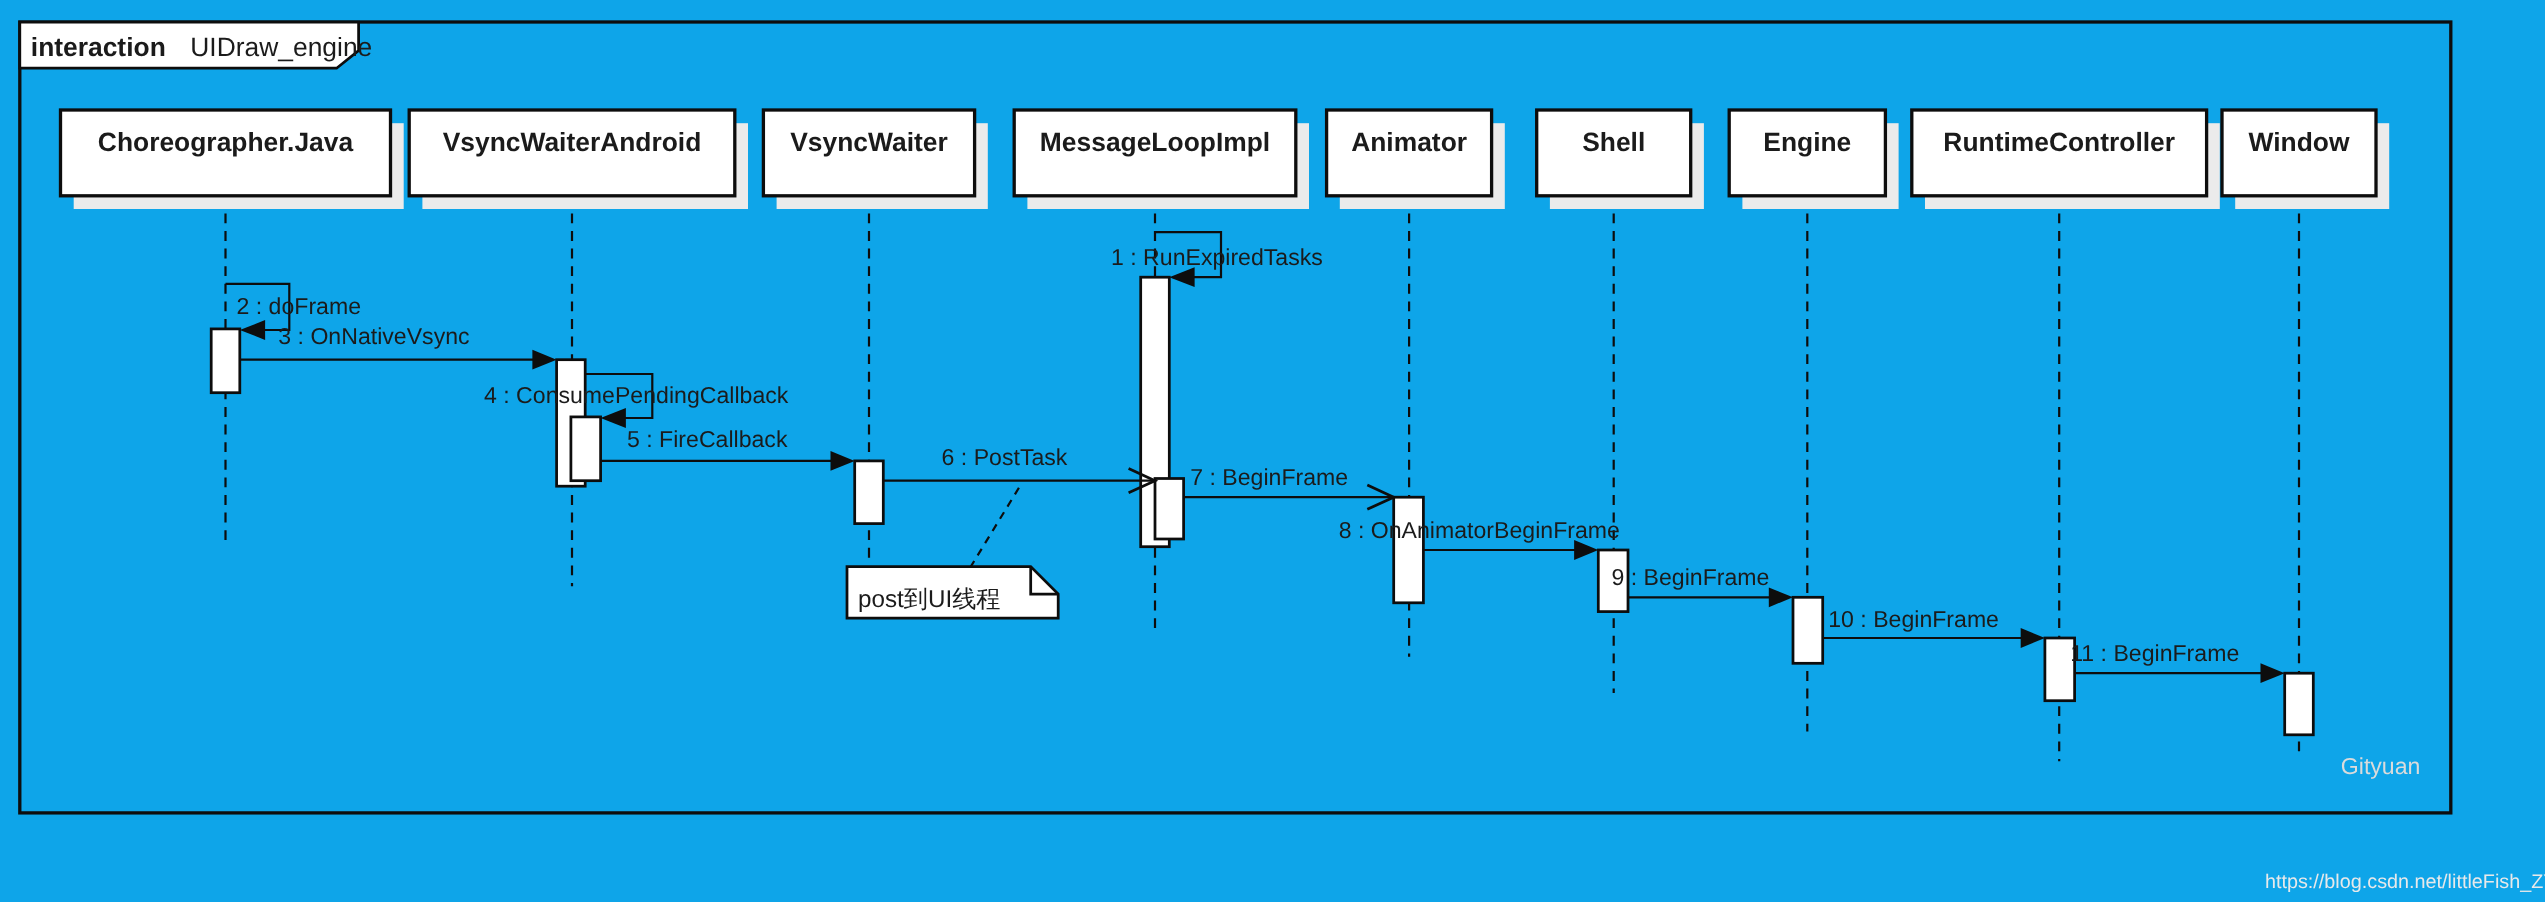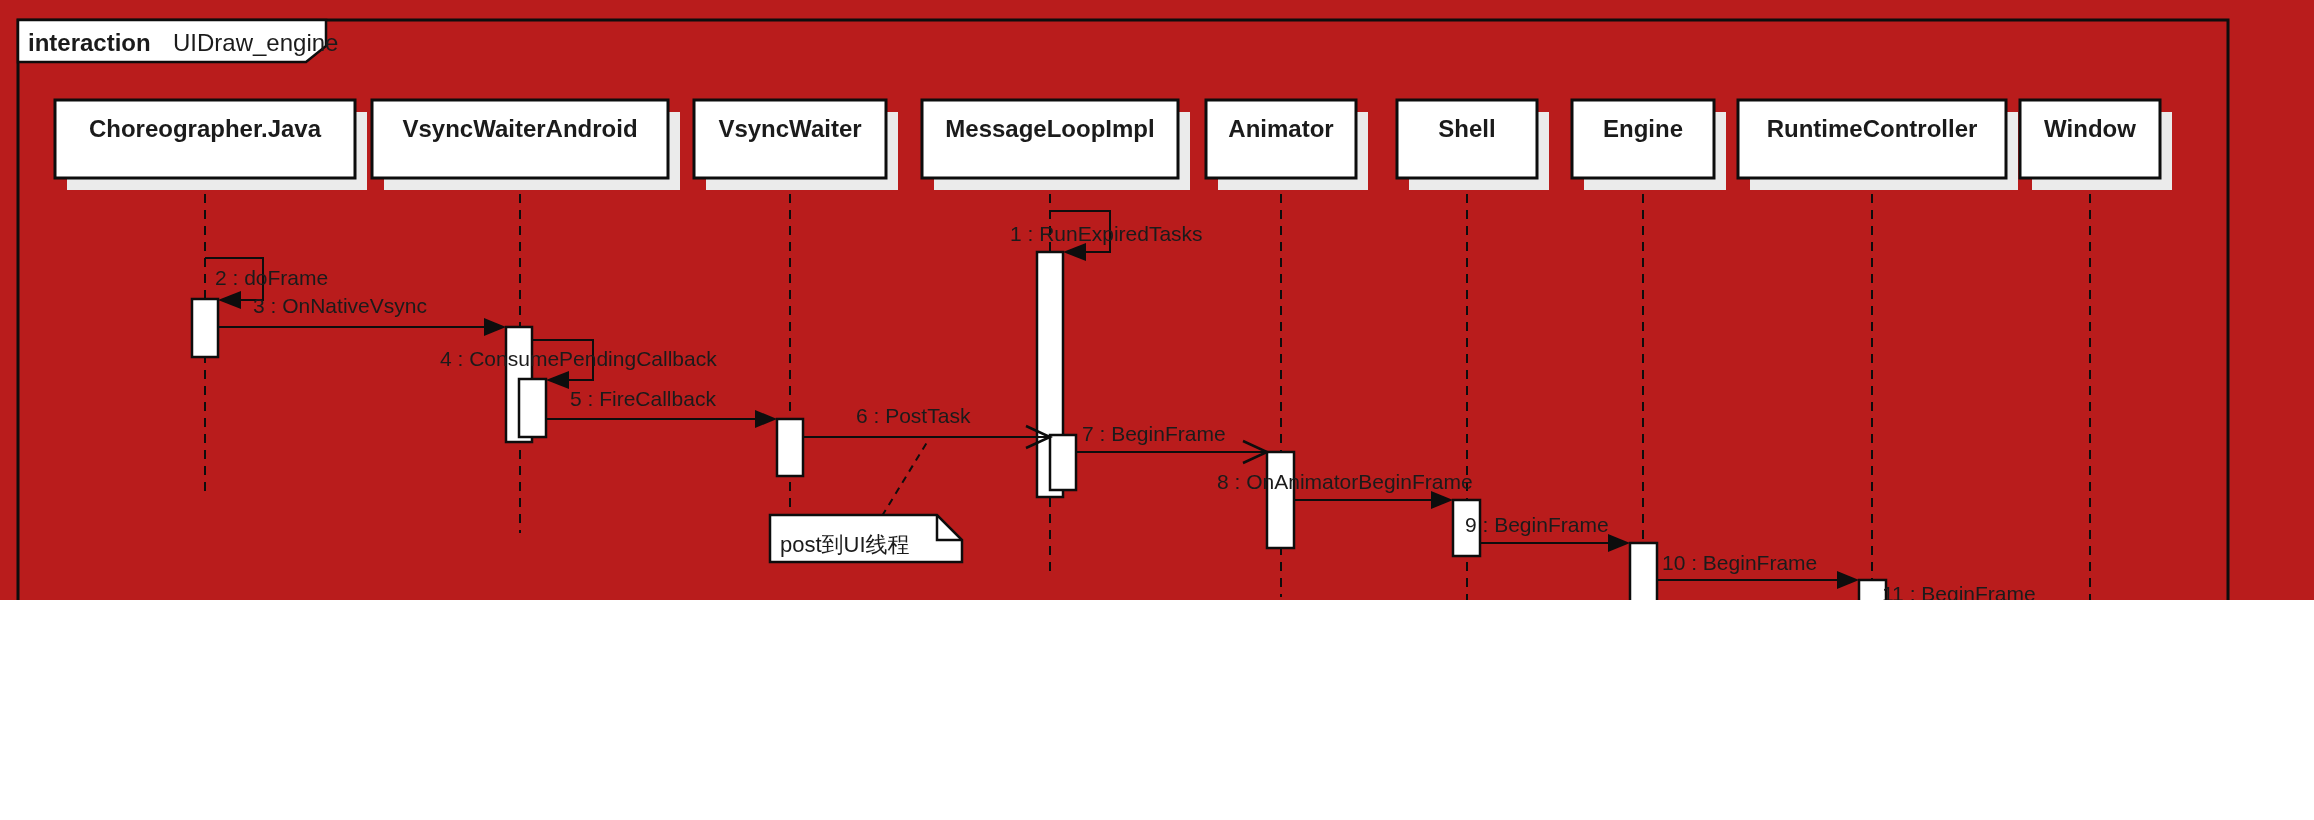--- a/index.html
+++ b/index.html
@@ -1,20 +1,20 @@
 <!DOCTYPE html>
 <html><head>
 <meta charset="utf-8">
 <style>
   html, body { margin: 0; padding: 0; background: #ffffff; }
   #stage {
     position: relative;
     width: 2314px;
-    height: 600px;
-    background: #b91c1c;
+    height: 820px;
+    background: #0ea5e9;
     font-family: "Liberation Sans", sans-serif;
     overflow: hidden;
   }
   svg { position: absolute; left: 0; top: 0; }
   svg text {
     font-family: "Liberation Sans", sans-serif;
     fill: #1b1b1b;
   }
   .participant-label { font-size: 24px; font-weight: bold; text-anchor: middle; }
   .msg-label   { font-size: 21px; }

